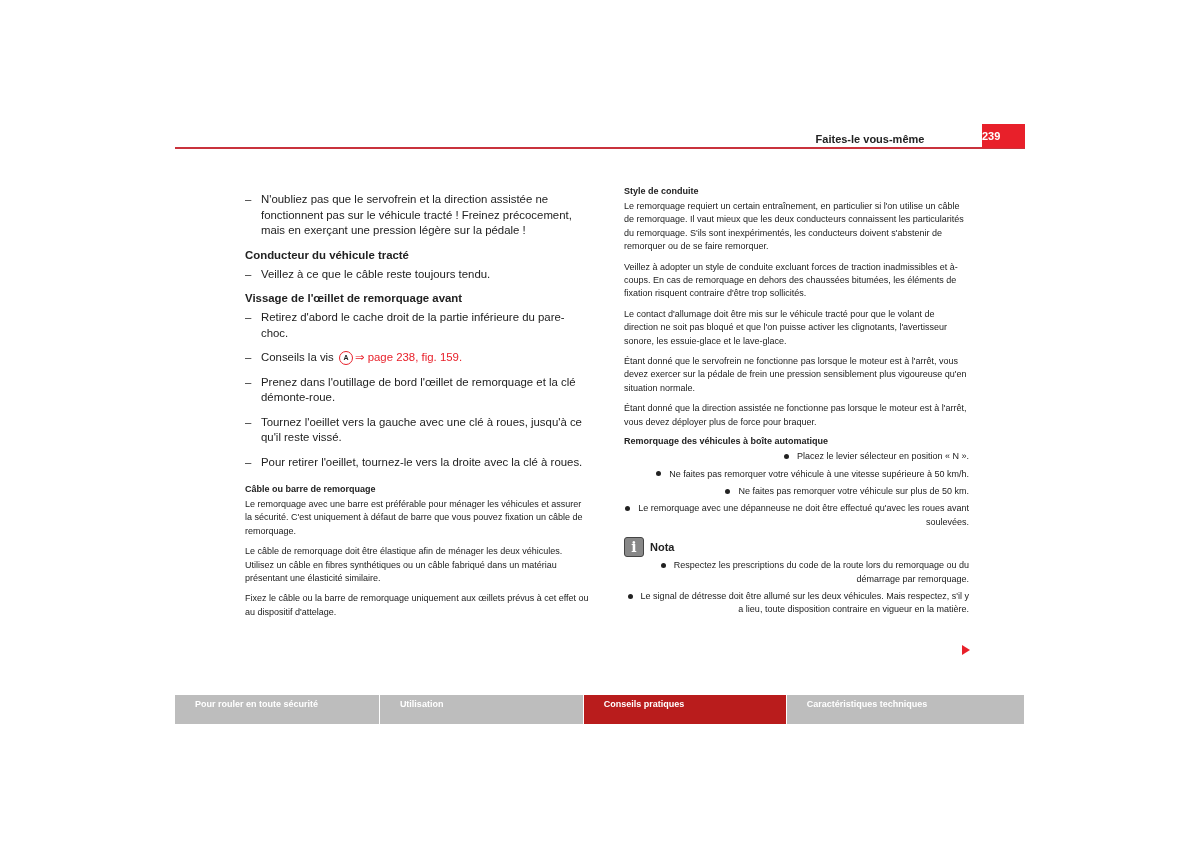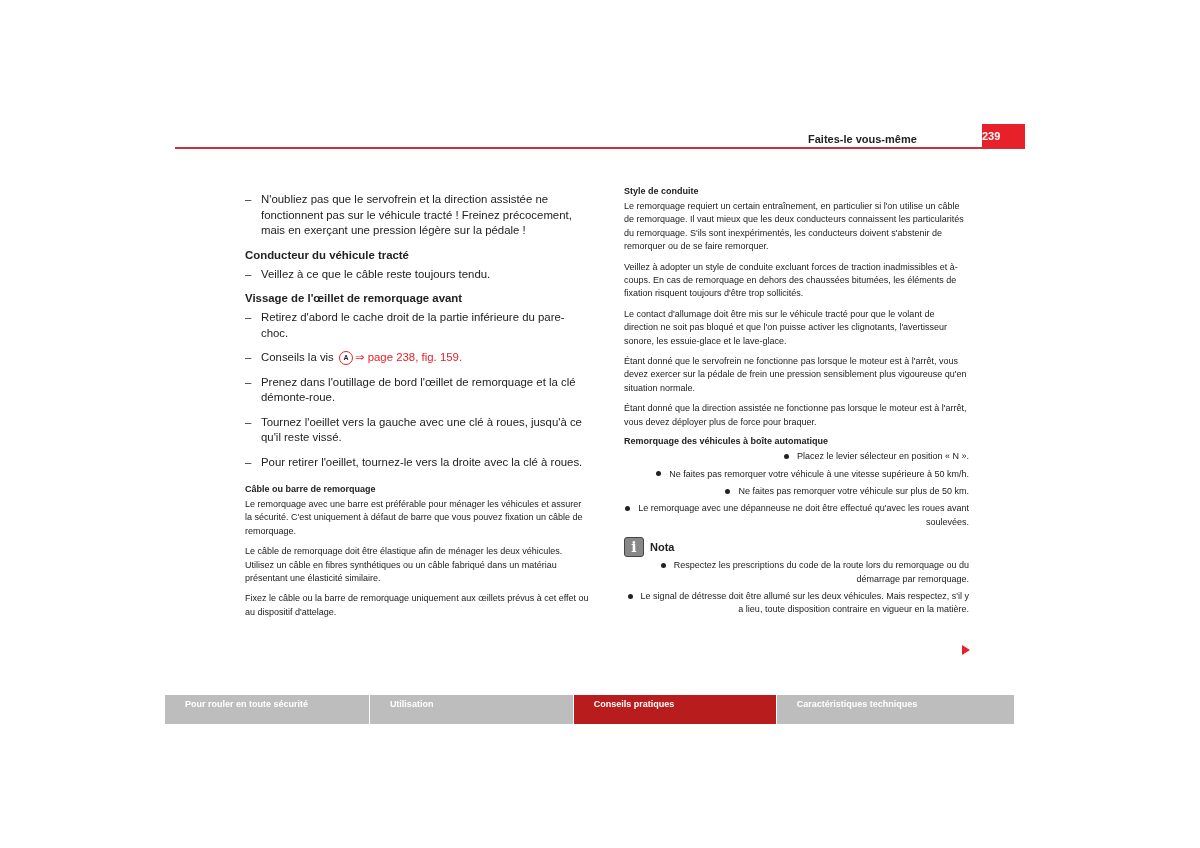--- a/index.html
+++ b/index.html
@@ -5,21 +5,21 @@
   html, body { margin: 0; padding: 0; }
   body {
     width: 1200px; height: 848px; background: #ffffff; position: relative;
     font-family: "Liberation Sans", "DejaVu Sans", sans-serif; color: #222222;
     overflow: hidden;
   }
   .header-rule {
     position: absolute; left: 175px; top: 147px; width: 850px; height: 2px; background: #c9333c;
   }
   .header-title {
-    position: absolute; left: 808px; top: 133px; width: 180px; text-align: left;
+    position: absolute; left: 780px; top: 133px; width: 180px; text-align: center;
     font-size: 11px; font-weight: bold; color: #222;
   }
   .page-num {
     position: absolute; left: 982px; top: 124px; width: 43px; height: 24px; background: #e8202a;
     color: #fff; font-size: 11px; font-weight: bold; display: flex; align-items: center; padding-left: 0; box-sizing: border-box;
   }
   .col { position: absolute; }
   .col-left { left: 245px; top: 192px; width: 345px; }
   .col-right { left: 617px; top: 186px; width: 345px; margin-left: 7px; }
   .dash-item { position: relative; padding-left: 16px; font-size: 11.4px; line-height: 15.5px; margin-bottom: 9px; }
@@ -38,21 +38,21 @@
   .info-icon {
     width: 18px; height: 18px; background: #888; border: 1px solid #444; border-radius: 3px;
     color: #fff; font-weight: bold; font-family: "DejaVu Serif", serif; font-size: 14px;
     display: flex; align-items: center; justify-content: center; margin-right: 6px;
   }
   .nota-label { font-size: 11px; font-weight: bold; }
   .next-arrow {
     position: absolute; left: 962px; top: 645px; width: 0; height: 0;
     border-top: 5px solid transparent; border-bottom: 5px solid transparent; border-left: 8px solid #e8202a;
   }
-  .footer { position: absolute; left: 165px; top: 695px; width: 850px; height: 29px; display: flex; align-items: center; }
+  .footer { position: absolute; left: 175px; top: 695px; width: 850px; height: 29px; display: flex; align-items: center; }
   .footer .tab {
     height: 29px; background: #bdbdbd; color: #fff; font-size: 9px; font-weight: bold;
     padding: 4px 0 0 20px; box-sizing: border-box; margin-right: 1px;
   }
   .footer .tab.active { background: #b91c1c; }
 </style>
 </head>
 <body>
 
 <div class="header-rule"></div>
@@ -74,21 +74,21 @@
 
   <div class="h-small" style="margin-top:14px">Câble ou barre de remorquage</div>
   <div class="p">Le remorquage avec une barre est préférable pour ménager les véhicules et assurer la sécurité. C'est uniquement à défaut de barre que vous pouvez fixation un câble de remorquage.</div>
   <div class="p">Le câble de remorquage doit être élastique afin de ménager les deux véhicules. Utilisez un câble en fibres synthétiques ou un câble fabriqué dans un matériau présentant une élasticité similaire.</div>
   <div class="p">Fixez le câble ou la barre de remorquage uniquement aux œillets prévus à cet effet ou au dispositif d'attelage.</div>
 </div>
 
 <div class="col col-right">
   <div class="h-small" style="margin-top:0">Style de conduite</div>
   <div class="p">Le remorquage requiert un certain entraînement, en particulier si l'on utilise un câble de remorquage. Il vaut mieux que les deux conducteurs connaissent les particularités du remorquage. S'ils sont inexpérimentés, les conducteurs doivent s'abstenir de remorquer ou de se faire remorquer.</div>
-  <div class="p">Veillez à adopter un style de conduite excluant forces de traction inadmissibles et à-coups. En cas de remorquage en dehors des chaussées bitumées, les éléments de fixation risquent toujours d'être trop sollicités.</div>
+  <div class="p">Veillez à adopter un style de conduite excluant forces de traction inadmissibles et à-coups. En cas de remorquage en dehors des chaussées bitumées, les éléments de fixation risquent contraire d'être trop sollicités.</div>
   <div class="p">Le contact d'allumage doit être mis sur le véhicule tracté pour que le volant de direction ne soit pas bloqué et que l'on puisse activer les clignotants, l'avertisseur sonore, les essuie-glace et le lave-glace.</div>
   <div class="p">Étant donné que le servofrein ne fonctionne pas lorsque le moteur est à l'arrêt, vous devez exercer sur la pédale de frein une pression sensiblement plus vigoureuse qu'en situation normale.</div>
   <div class="p">Étant donné que la direction assistée ne fonctionne pas lorsque le moteur est à l'arrêt, vous devez déployer plus de force pour braquer.</div>
 
   <div class="h-small">Remorquage des véhicules à boîte automatique</div>
   <div class="bullet"><span class="dot"></span><span>Placez le levier sélecteur en position « N ».</span></div>
   <div class="bullet"><span class="dot"></span><span>Ne faites pas remorquer votre véhicule à une vitesse supérieure à 50 km/h.</span></div>
   <div class="bullet"><span class="dot"></span><span>Ne faites pas remorquer votre véhicule sur plus de 50 km.</span></div>
   <div class="bullet"><span class="dot"></span><span>Le remorquage avec une dépanneuse ne doit être effectué qu'avec les roues avant soulevées.</span></div>
 

